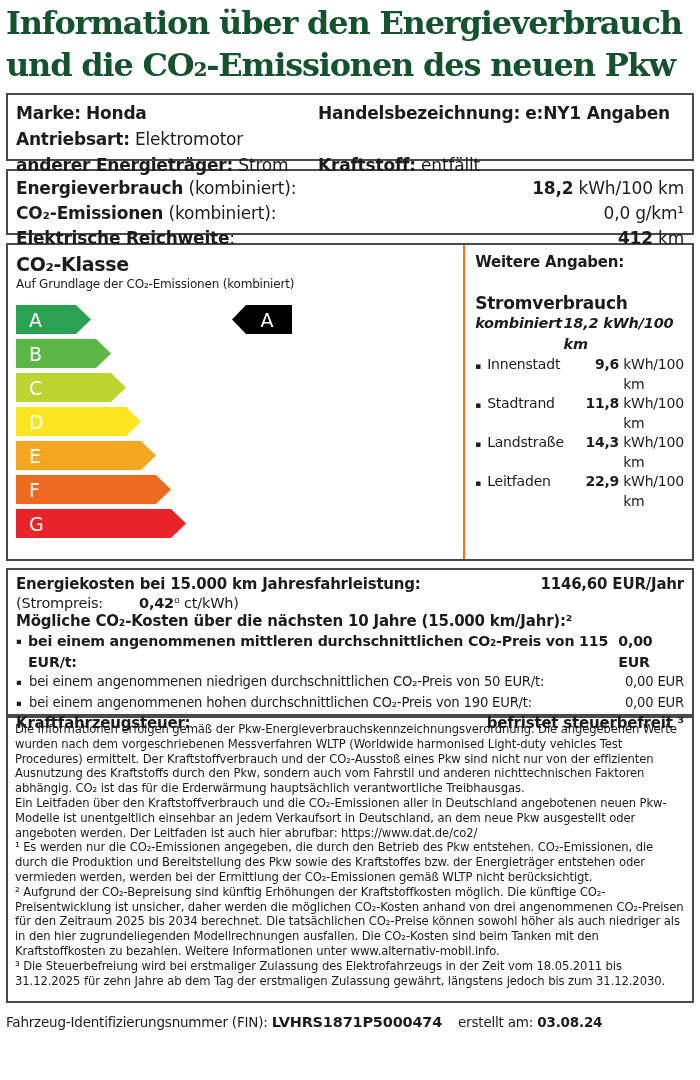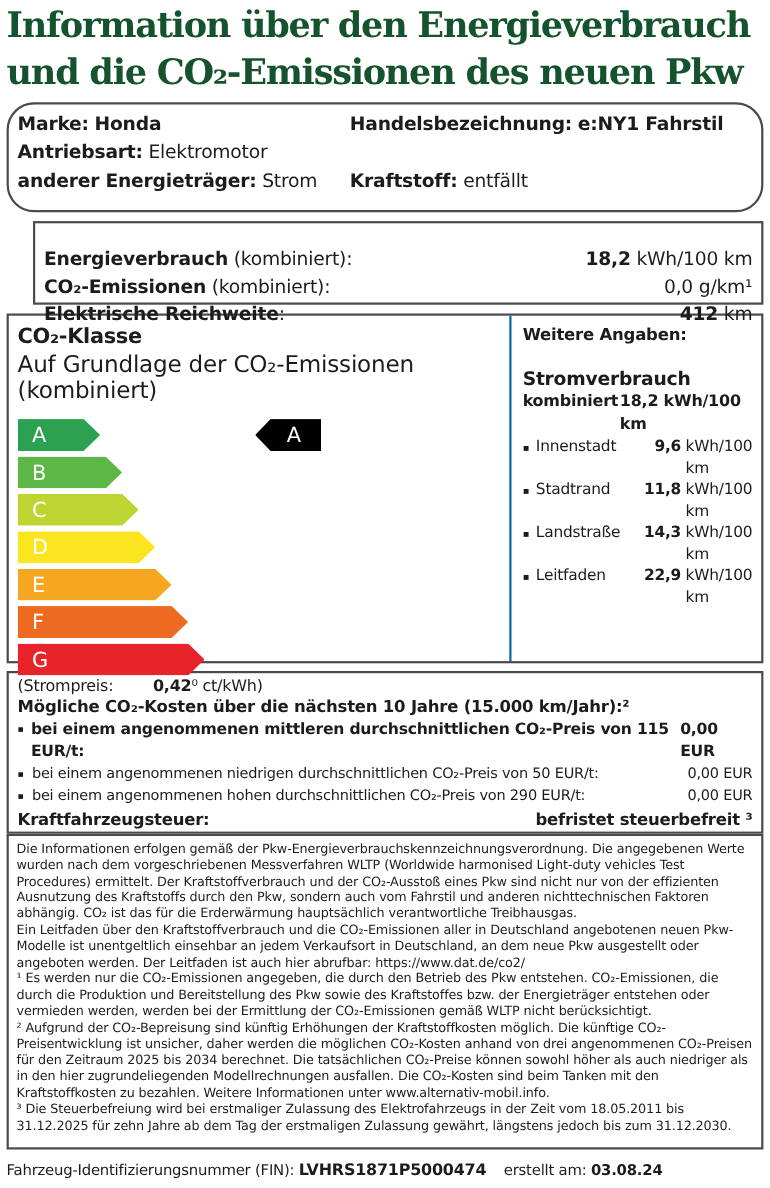--- a/index.html
+++ b/index.html
@@ -10,44 +10,44 @@
     color:#1c1c1c;letter-spacing:-0.2px;
   }
   .title{
     font-family:"DejaVu Serif","Liberation Serif",serif;
     font-weight:bold;font-size:32px;line-height:42px;letter-spacing:-1.2px;
     color:#14532d;margin:0;
   }
   .box{border:2px solid #4a4a4a;box-sizing:border-box;background:#fff;}
   b,.b{font-weight:bold;}
   
-  .vehicle{margin-top:7px;height:100px;padding:5px 8px;display:grid;
+  .vehicle{margin-top:7px;height:68px;padding:5px 8px;display:grid;
     grid-template-columns:302px 1fr;grid-auto-rows:26px;align-items:center;
-    font-size:17px;border-radius:25px;}
-  
-  .energy{margin-top:8px;height:76px;padding:21px 8px;font-size:17px;margin-left:24px;}
+    font-size:17px;}
+  
+  .energy{margin-top:8px;height:66px;padding:5px 8px;font-size:17px;}
   .e-row{display:flex;justify-content:space-between;line-height:25px;}
   
   .co2box{margin-top:8px;height:318px;display:flex;}
   .co2left{width:459px;box-sizing:border-box;padding:8px 0 0 8px;position:relative;}
   .co2left h2{margin:0;font-size:19px;letter-spacing:-0.3px;}
-  .co2sub{font-size:21px;margin:2px 0 14px 0;}
+  .co2sub{font-size:12px;margin:2px 0 14px 0;}
   .bands{position:relative;}
   .band{height:29px;margin-bottom:5px;display:flex;align-items:center;
     clip-path:polygon(0 0,calc(100% - 15px) 0,100% 50%,calc(100% - 15px) 100%,0 100%);}
   .band span{color:#fff;font-size:19px;padding-left:13px;}
   .indicator{position:absolute;top:0;left:216px;width:60px;height:29px;background:#000;
     clip-path:polygon(0 50%,14px 0,100% 0,100% 100%,14px 100%);
     display:flex;align-items:center;justify-content:center;}
   .indicator span{color:#fff;font-size:19px;padding-left:10px;}
-  .co2right{flex:1;border-left:2px solid #0369a1;box-sizing:border-box;
+  .co2right{flex:1;border-left:2px solid #f97316;box-sizing:border-box;
     padding:8px 8px 0 10px;font-size:14px;}
   .wa-head{font-size:15px;margin-bottom:22px;}
   .wa-strom{font-size:17px;}
-  .wa-komb{display:flex;font-size:14.5px;line-height:21px;}
+  .wa-komb{display:flex;font-size:14.5px;line-height:21px;font-style:italic;}
   .wa-komb .lbl{width:102px;}
   .wa-item{display:grid;grid-template-columns:12px 96px 36px auto;line-height:19.5px;
     align-items:baseline;}
   .wa-item .bullet{font-size:9px;}
   .wa-item .num{text-align:right;}
   .wa-item .unit{padding-left:4px;}
   
   .costs{margin-top:7px;height:148px;padding:4px 8px;font-size:15px;}
   .c-row{display:flex;justify-content:space-between;line-height:20.5px;}
   .strompreis{font-size:14.5px;}
@@ -75,21 +75,21 @@
     <span>und die CO₂-Emissionen des neuen Pkw</span>
   </h1>
 
   <div class="box vehicle">
     <div>
       <b>Marke:</b>
       <b>Honda</b>
     </div>
     <div>
       <b>Handelsbezeichnung:</b>
-      <b>e:NY1 Fahrstil</b>
+      <b>e:NY1 Angaben</b>
     </div>
     <div>
       <b>Antriebsart:</b>
       <span>Elektromotor</span>
     </div>
     <div></div>
     <div>
       <b>anderer Energieträger:</b>
       <span>Strom</span>
     </div>
@@ -173,39 +173,43 @@
       <div class="wa-item">
         <span class="bullet">▪</span>
         <span>Leitfaden</span>
         <b class="num">22,9</b>
         <span class="unit">kWh/100 km</span>
       </div>
     </div>
   </div>
 
   <div class="box costs">
+    <div class="c-row b">
+      <span>Energiekosten bei 15.000 km Jahresfahrleistung:</span>
+      <span>1146,60 EUR/Jahr</span>
+    </div>
     <div class="strompreis">
       <span>(Strompreis:</span><b class="val">0,42</b><span>⁰ ct/kWh)</span>
     </div>
     <div class="c-row b">
       <span>Mögliche CO₂-Kosten über die nächsten 10 Jahre (15.000 km/Jahr):²</span>
     </div>
     <div class="cost-item emph">
       <span class="bullet">▪</span>
       <span>bei einem angenommenen mittleren durchschnittlichen CO₂-Preis von  115  EUR/t:</span>
       <span class="cval">0,00 EUR</span>
     </div>
     <div class="cost-item">
       <span class="bullet">▪</span>
       <span>bei einem angenommenen niedrigen durchschnittlichen CO₂-Preis von   50  EUR/t:</span>
       <span class="cval">0,00 EUR</span>
     </div>
     <div class="cost-item">
       <span class="bullet">▪</span>
-      <span>bei einem angenommenen hohen durchschnittlichen CO₂-Preis von  290  EUR/t:</span>
+      <span>bei einem angenommenen hohen durchschnittlichen CO₂-Preis von  190  EUR/t:</span>
       <span class="cval">0,00 EUR</span>
     </div>
     <div class="c-row b">
       <span>Kraftfahrzeugsteuer:</span>
       <span>befristet steuerbefreit ³</span>
     </div>
   </div>
 
   <div class="box fine">
     <p>Die Informationen erfolgen gemäß der Pkw-Energieverbrauchskennzeichnungsverordnung. Die angegebenen Werte wurden nach dem vorgeschriebenen Messverfahren WLTP (Worldwide harmonised Light-duty vehicles Test Procedures) ermittelt. Der Kraftstoffverbrauch und der CO₂-Ausstoß eines Pkw sind nicht nur von der effizienten Ausnutzung des Kraftstoffs durch den Pkw, sondern auch vom Fahrstil und anderen nichttechnischen Faktoren abhängig. CO₂ ist das für die Erderwärmung hauptsächlich verantwortliche Treibhausgas.</p>

